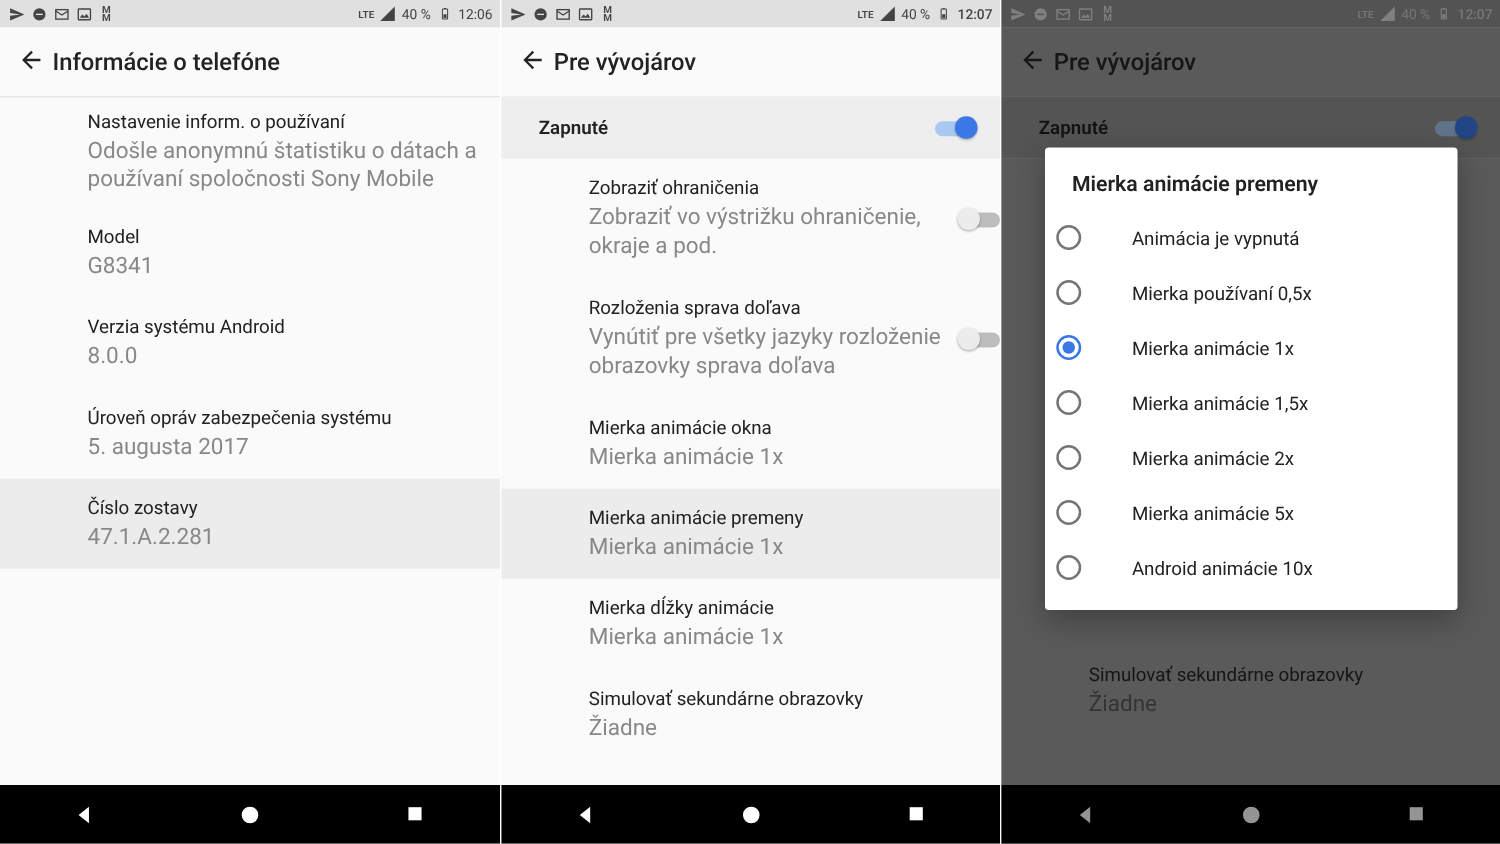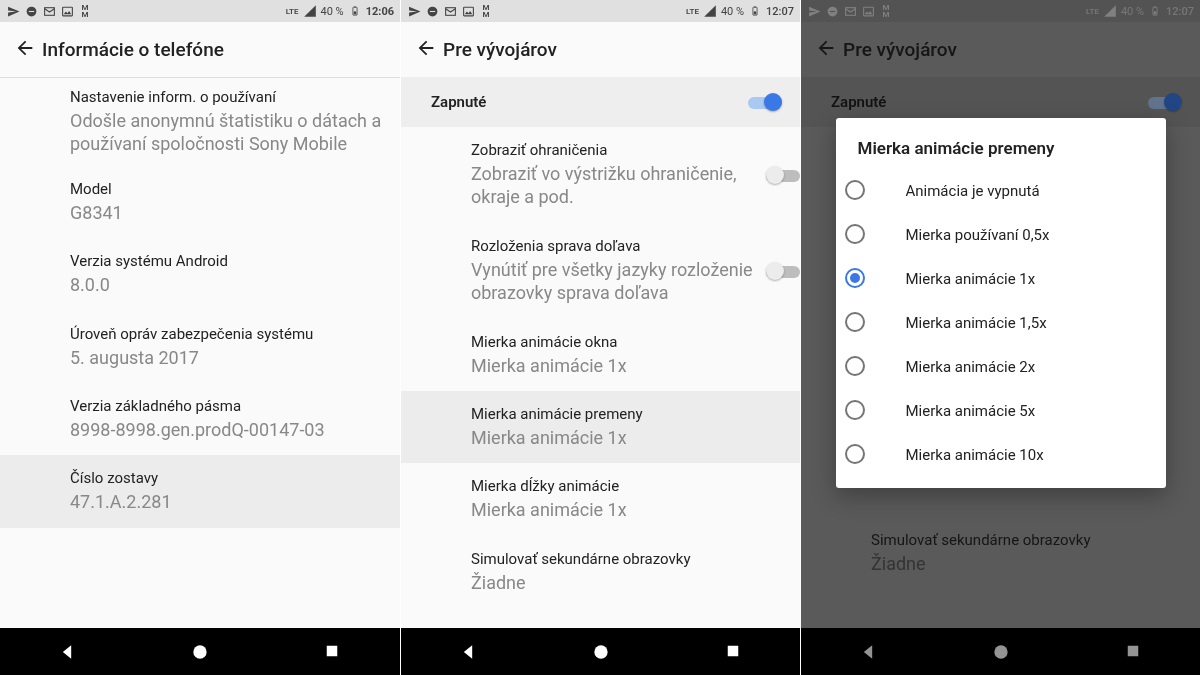--- a/index.html
+++ b/index.html
@@ -178,21 +178,21 @@
           </svg>
       </span>
       <span>40 %</span>
       <span class="ico">
         <svg viewBox="0 0 24 24" width="10" height="14" fill="#444">
             <rect x="7" y="3" width="10" height="19" rx="1" fill="none" stroke="#444" stroke-width="2"></rect>
             <rect x="9" y="13" width="6" height="7"></rect>
             <rect x="10" y="1" width="4" height="2"></rect>
           </svg>
       </span>
-      <span style="font-weight:700;text-align:center;">12:06</span>
+      <span style="font-weight:400;text-align:center;">12:06</span>
     </div>
   </div>
 
   <div class="header">
     <span>
       <svg viewBox="0 0 24 24" width="22" height="22" fill="#222">
           <path d="M20 11H7.8l5.6-5.6L12 4l-8 8 8 8 1.4-1.4L7.8 13H20z"></path>
         </svg>
     </span>
     <span class="title">Informácie o telefóne</span>
@@ -208,24 +208,20 @@
         <div class="ttl">Model</div>
         <div class="sub" style="white-space: pre-line;">G8341</div>
       </div>
       <div class="item">
         <div class="ttl">Verzia systému Android</div>
         <div class="sub" style="white-space: pre-line;">8.0.0</div>
       </div>
       <div class="item">
         <div class="ttl">Úroveň opráv zabezpečenia systému</div>
         <div class="sub" style="white-space: pre-line;">5. augusta 2017</div>
-      </div>
-      <div class="item">
-        <div class="ttl">Verzia základného pásma</div>
-        <div class="sub" style="white-space: pre-line;">8998-8998.gen.prodQ-00147-03</div>
       </div>
       <div class="item sel">
         <div class="ttl">Číslo zostavy</div>
         <div class="sub" style="white-space: pre-line;">47.1.A.2.281</div>
       </div>
     </div>
 
   <div class="navbar">
     <span class="navbtn"><svg viewBox="0 0 24 24" width="20" height="20" fill="#fff">
           <path d="M17 4l-10 8 10 8z"></path>
@@ -464,18 +460,18 @@
           <div class="dopt">
             <span class="radio"></span>
             <span class="olbl">Mierka animácie 2x</span>
           </div>
           <div class="dopt">
             <span class="radio"></span>
             <span class="olbl">Mierka animácie 5x</span>
           </div>
           <div class="dopt">
             <span class="radio"></span>
-            <span class="olbl">Mierka animácie 10x</span>
+            <span class="olbl">Android animácie 10x</span>
           </div>
         </div>
     </div>
   </div>
 </div>
 
 </body></html>

